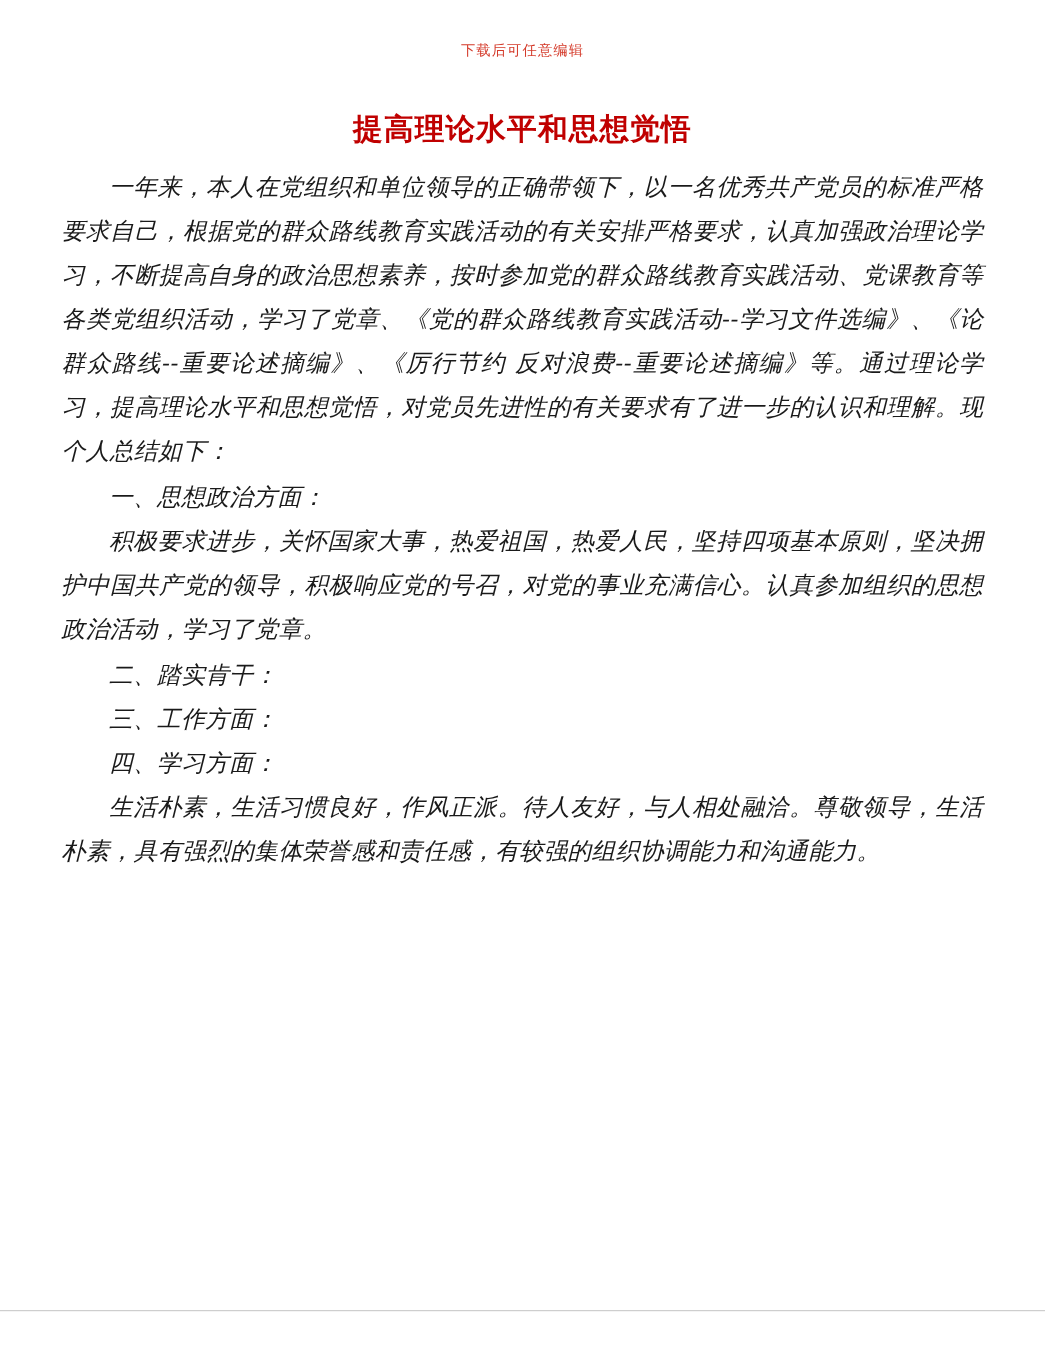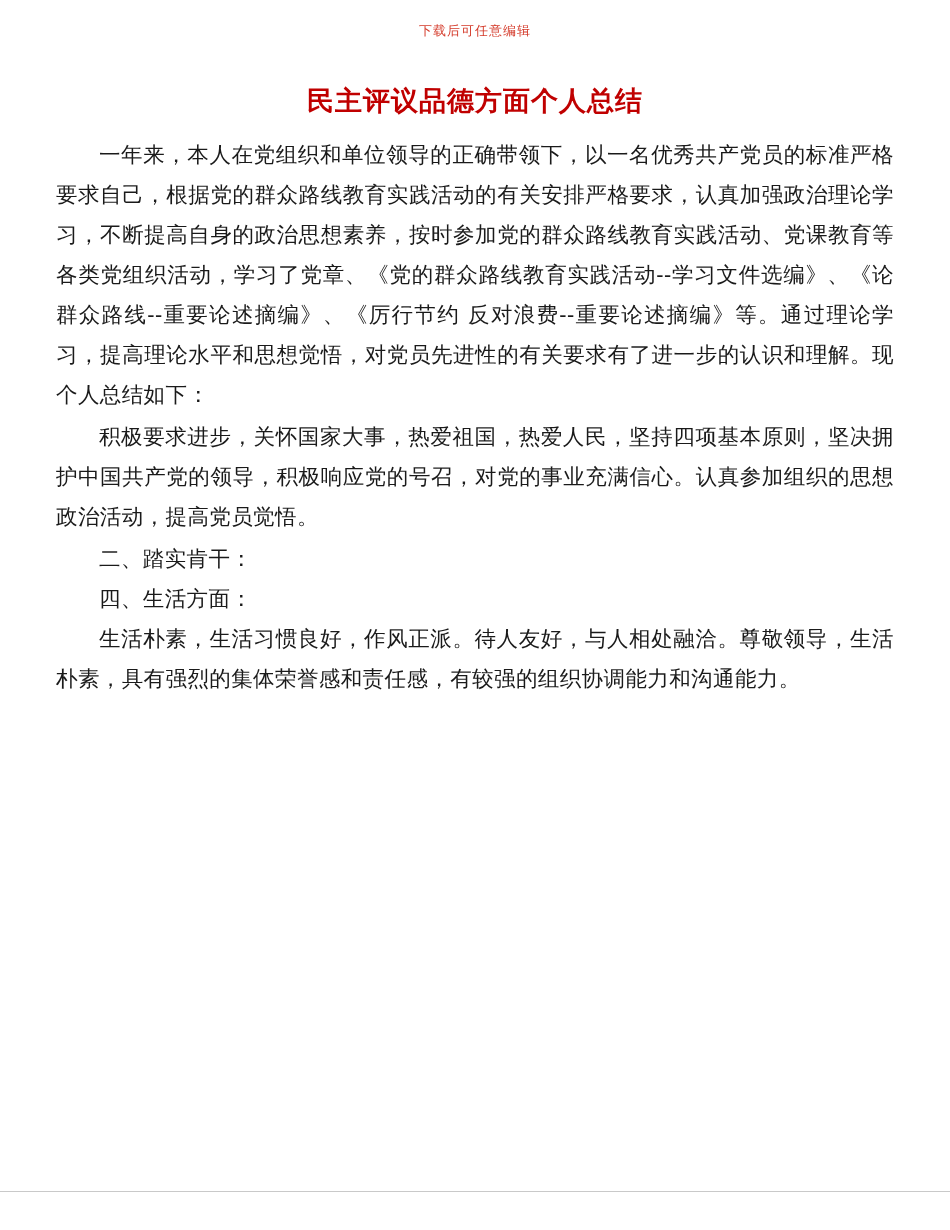--- a/index.html
+++ b/index.html
@@ -21,35 +21,36 @@
     box-sizing: border-box;
     padding: 0;
     position: relative;
   }
   .watermark {
     text-align: center;
     color: #d43a2a;
     font-size: 13px;
     letter-spacing: 1px;
     font-family: "DejaVu Sans", "Liberation Sans", sans-serif;
-    padding-top: 24px;
+    padding-top: 40px;
     line-height: 1;
   }
   .doc-title {
     text-align: center;
     color: #c00000;
     font-weight: bold;
     font-size: 27px;
     letter-spacing: 1px;
     margin-top: 46px;
     margin-bottom: 16px;
     font-family: "DejaVu Serif", "Liberation Serif", serif;
   }
   .body-text {
     padding: 0 56px 0 56px;
+    font-style: italic;
   }
   p.para {
     margin: 0 0 2px 0;
     font-size: 21.5px;
     line-height: 40px;
     text-align: justify;
     text-justify: inter-ideograph;
     text-indent: 2em;
     letter-spacing: 0.4px;
     font-family: "DejaVu Serif", "Liberation Serif", serif;
@@ -66,24 +67,26 @@
     border-top: 1px solid #c9c9c9;
   }
 </style>
 </head>
 <body>
 
 <div class="page">
 
   <div class="watermark">下载后可任意编辑</div>
 
-  <h1 class="doc-title">民主评议品德方面个人总结</h1>
+  <h1 class="doc-title">提高理论水平和思想觉悟</h1>
 
   <div class="body-text">
     <p class="para">一年来，本人在党组织和单位领导的正确带领下，以一名优秀共产党员的标准严格要求自己，根据党的群众路线教育实践活动的有关安排严格要求，认真加强政治理论学习，不断提高自身的政治思想素养，按时参加党的群众路线教育实践活动、党课教育等各类党组织活动，学习了党章、《党的群众路线教育实践活动--学习文件选编》、《论群众路线--重要论述摘编》、《厉行节约 反对浪费--重要论述摘编》等。通过理论学习，提高理论水平和思想觉悟，对党员先进性的有关要求有了进一步的认识和理解。现个人总结如下：</p>
-    <p class="para">积极要求进步，关怀国家大事，热爱祖国，热爱人民，坚持四项基本原则，坚决拥护中国共产党的领导，积极响应党的号召，对党的事业充满信心。认真参加组织的思想政治活动，提高党员觉悟。</p>
+    <p class="para heading-para">一、思想政治方面：</p>
+    <p class="para">积极要求进步，关怀国家大事，热爱祖国，热爱人民，坚持四项基本原则，坚决拥护中国共产党的领导，积极响应党的号召，对党的事业充满信心。认真参加组织的思想政治活动，学习了党章。</p>
     <p class="para heading-para">二、踏实肯干：</p>
-    <p class="para heading-para">四、生活方面：</p>
+    <p class="para heading-para">三、工作方面：</p>
+    <p class="para heading-para">四、学习方面：</p>
     <p class="para">生活朴素，生活习惯良好，作风正派。待人友好，与人相处融洽。尊敬领导，生活朴素，具有强烈的集体荣誉感和责任感，有较强的组织协调能力和沟通能力。</p>
   </div>
 
   <div class="footer-rule"></div>
 </div>
 
 </body></html>

